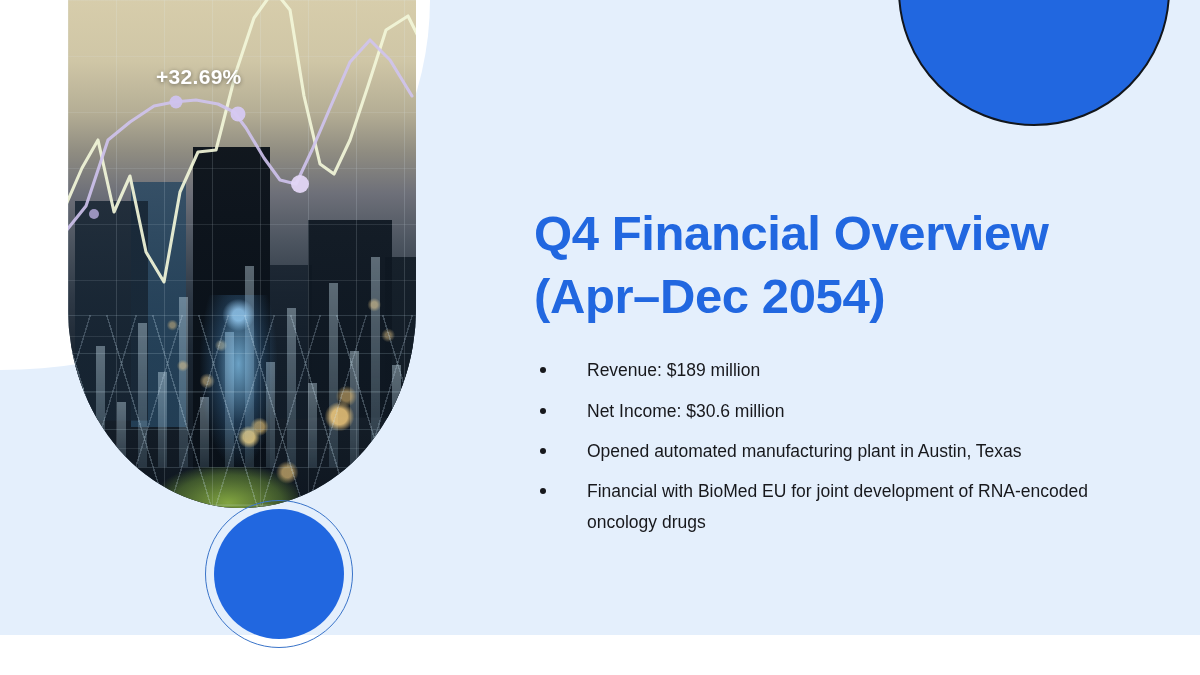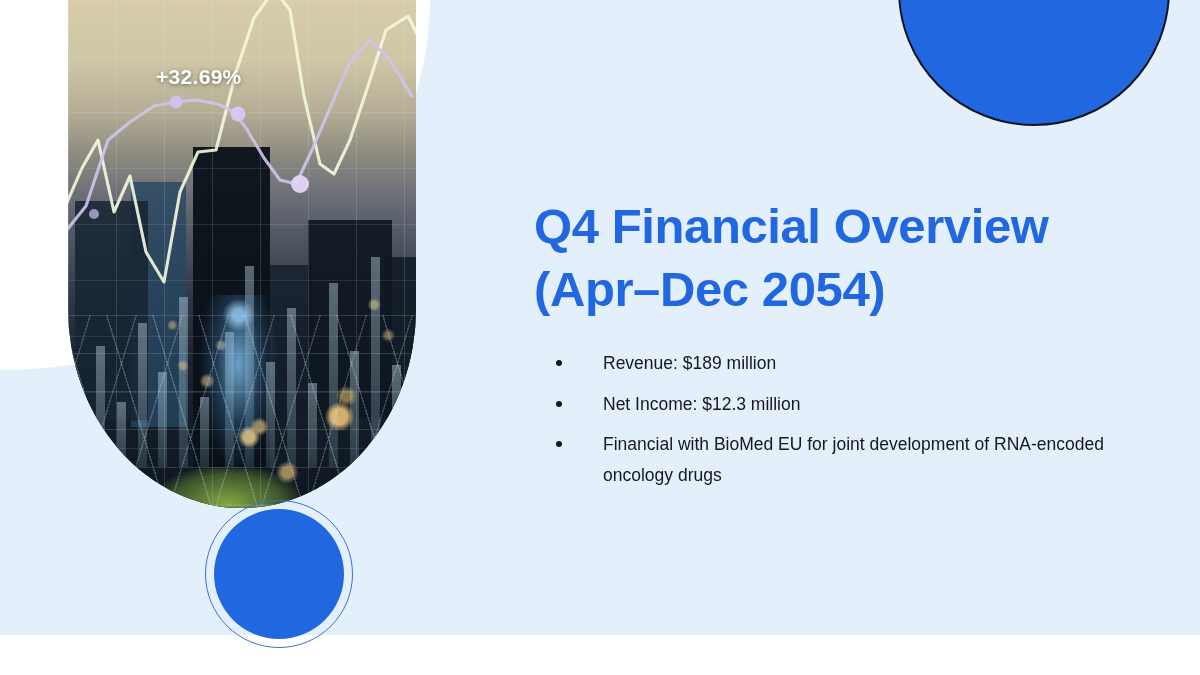--- a/index.html
+++ b/index.html
@@ -215,37 +215,37 @@
     font-weight: 700;
     letter-spacing: .3px;
     text-shadow: 0 1px 4px rgba(0,0,0,.45);
     font-family: "Liberation Sans", sans-serif;
   }
 
   
   .content {
     position: absolute;
     left: 534px;
-    top: 195px;
+    top: 202px;
     width: 600px;
   }
   .title {
     color: #2167e0;
     font-size: 49px;
     line-height: 1.28;
     font-weight: 700;
     letter-spacing: -0.4px;
     margin: 0 0 28px 0;
     font-family: "Liberation Sans", sans-serif;
   }
   .title .line { display: block; }
 
   .bullets {
     list-style: none;
-    margin: 16px;
+    margin: 0;
     padding: 0;
   }
   .bullets li {
     position: relative;
     padding-left: 53px;
     margin-bottom: 9px;
     color: #17181c;
     font-size: 17.5px;
     line-height: 1.78;
     font-family: "Liberation Sans", sans-serif;
@@ -322,21 +322,25 @@
       <span class="line">(Apr–Dec 2054)</span>
     </h1>
 
     <ul class="bullets">
       <li>
         <span class="dot"></span>
         <span>Revenue: $189 million</span>
       </li>
       <li>
         <span class="dot"></span>
-        <span>Net Income: $12.3 million</span>
+        <span>Net Income: $30.6 million</span>
+      </li>
+      <li>
+        <span class="dot"></span>
+        <span>Opened automated manufacturing plant in Austin, Texas</span>
       </li>
       <li>
         <span class="dot"></span>
         <span>Financial with BioMed EU for joint development of RNA-encoded oncology drugs</span>
       </li>
     </ul>
   </div>
 
 </div>
 

